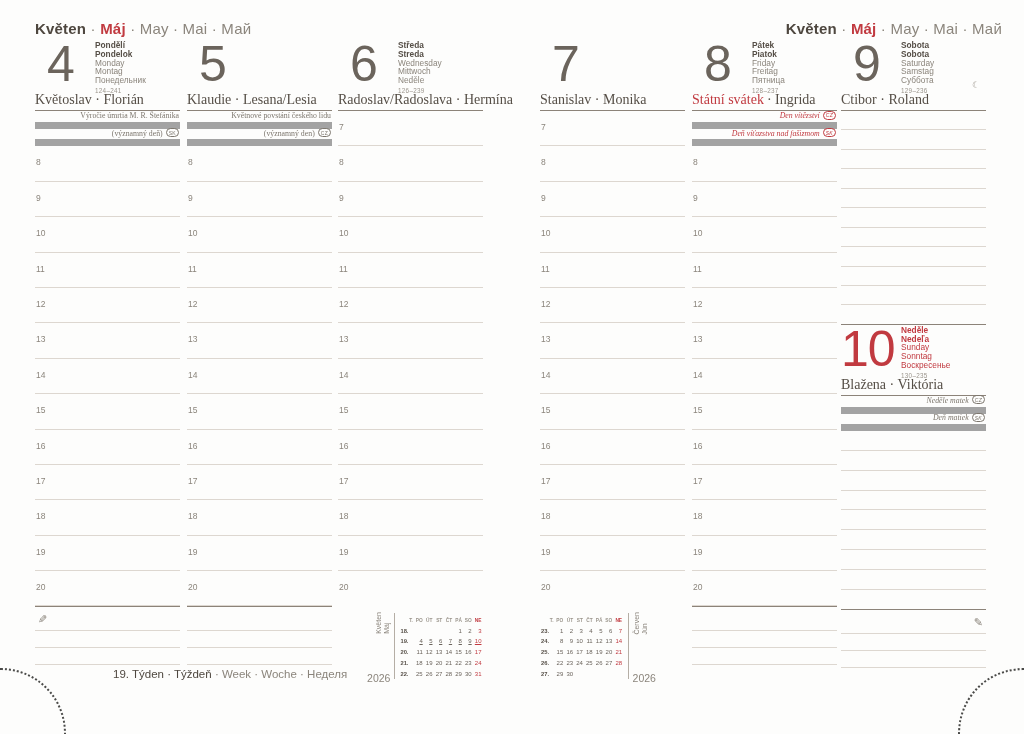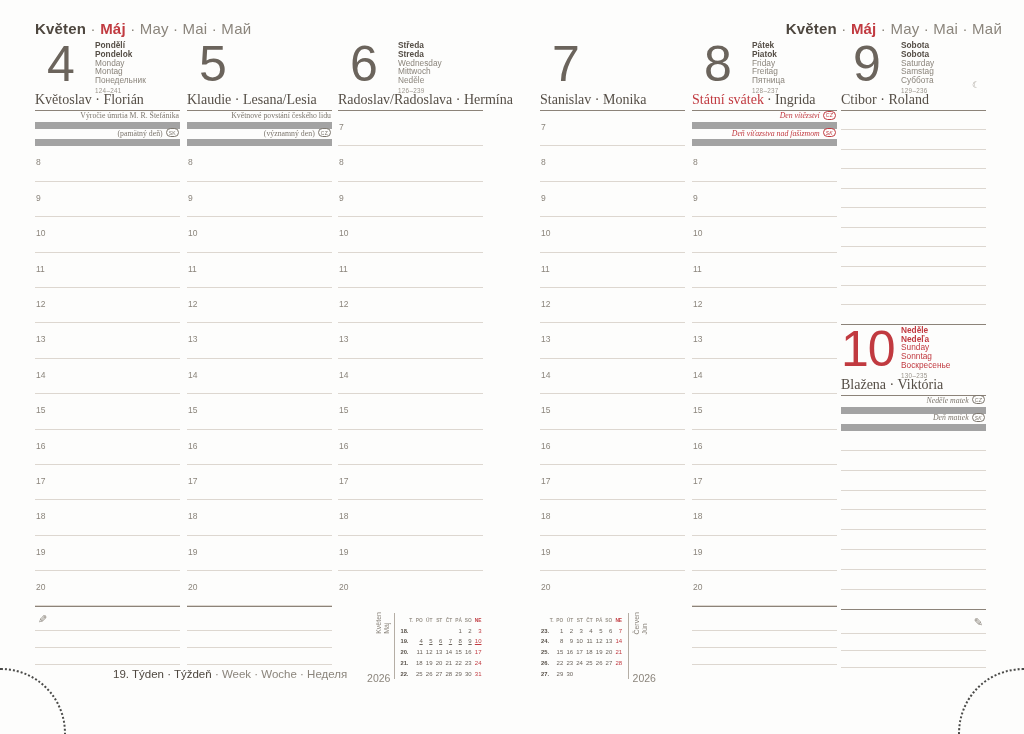--- a/index.html
+++ b/index.html
@@ -97,21 +97,21 @@
     </div>
   </div>
   <div class="nameday">
       <span>Květoslav · Florián</span>
     </div>
   <div class="noteslot">
       <div class="noterow">
         <span>Výročie úmrtia M. R. Štefánika</span>
       </div>
       <div class="noterow">
-        <span>(pamätný deň)</span>
+        <span>(významný deň)</span>
         <span class="badge">SK</span>
       </div>
     </div>
   <div class="slots">
       <div class="slot"><span class="tnum">8</span></div>
       <div class="slot"><span class="tnum">9</span></div>
       <div class="slot"><span class="tnum">10</span></div>
       <div class="slot"><span class="tnum">11</span></div>
       <div class="slot"><span class="tnum">12</span></div>
       <div class="slot"><span class="tnum">13</span></div>

